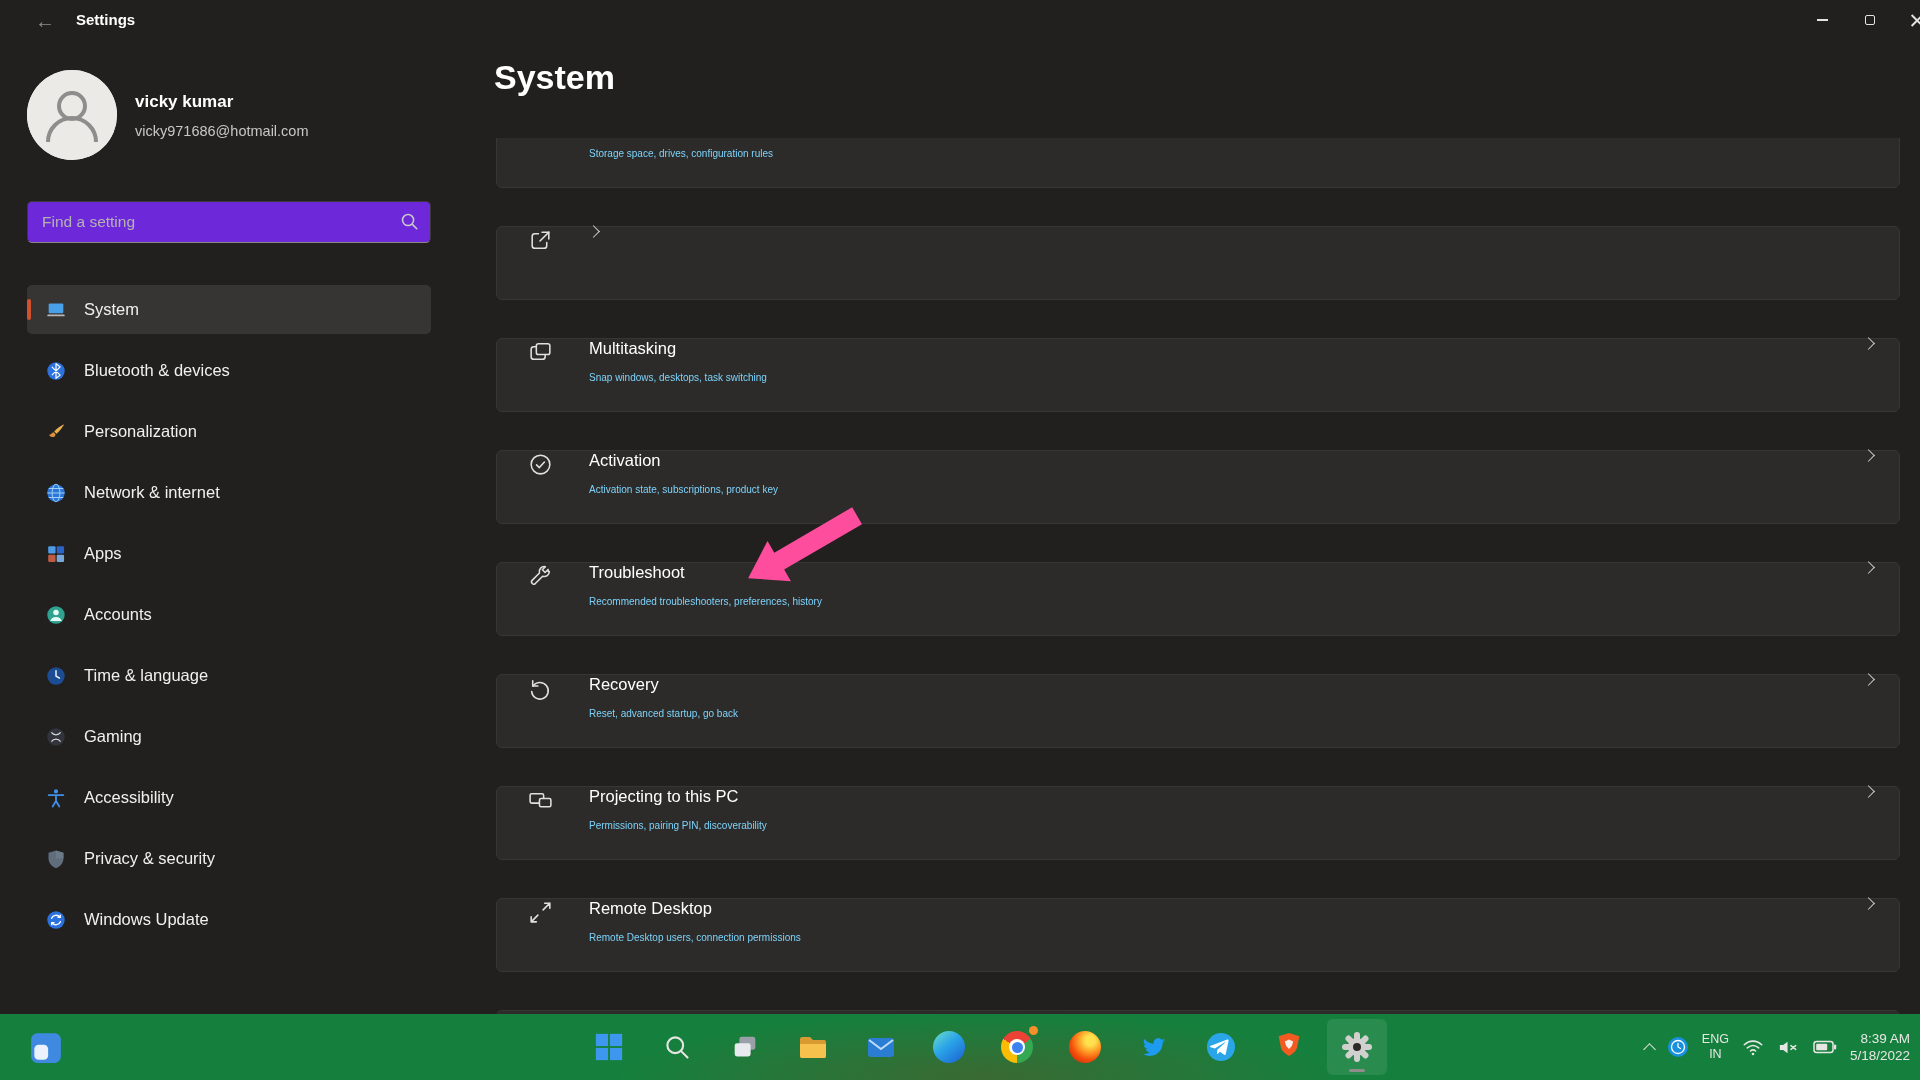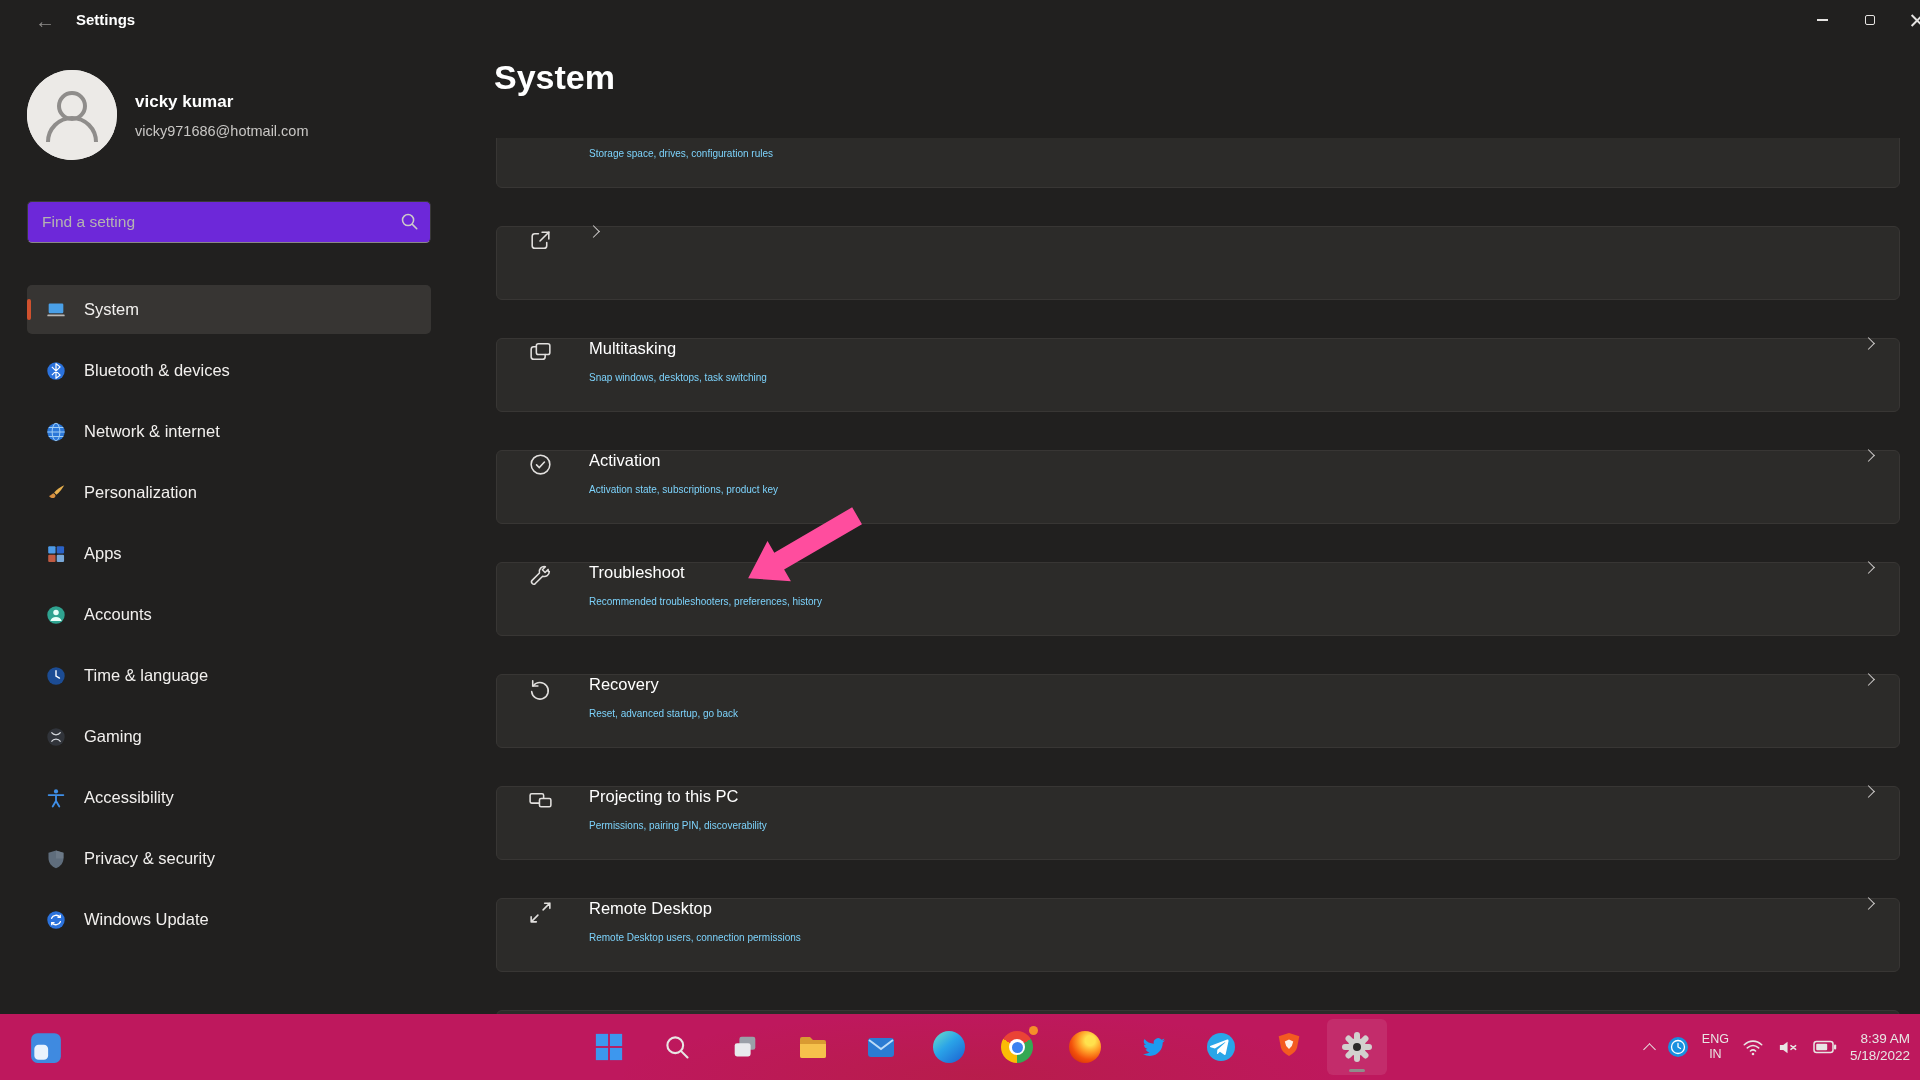--- a/index.html
+++ b/index.html
@@ -61,21 +61,21 @@
   .card-title { font-size:16.5px; color:#fff; }
   .card-sub { font-size:10px; color:#7dd3fc; margin-top:14px; }
   .chevron { width:9px; height:9px; flex:none;
     border-top:1.7px solid #cfcdcb; border-right:1.7px solid #cfcdcb; transform:rotate(45deg); }
   .card.partial { margin-bottom:0; }
 
   .annotation-arrow { position:absolute; left:741px; top:502px; width:125px; height:90px;
     pointer-events:none; z-index:5; }
 
   
-  .taskbar { position:absolute; left:0; right:0; bottom:0; height:66px; background:#be185d; overflow:hidden; }
+  .taskbar { position:absolute; left:0; right:0; bottom:0; height:66px; background:#15803d; overflow:hidden; }
   .taskbar::before { content:""; position:absolute; inset:0;
     background:radial-gradient(ellipse 520px 90px at 980px 62px, rgba(165,42,24,0.26), transparent 70%); }
   .tb-widget { position:absolute; left:26px; top:14px; width:40px; height:40px;
     background:none; border:none; display:flex; align-items:center; justify-content:center; cursor:pointer; }
   .tb-center { position:absolute; left:579px; top:5px; display:flex; }
   .tb-btn { position:relative; width:60px; height:56px; margin-right:8px; border-radius:6px;
     background:none; border:none; display:flex; align-items:center; justify-content:center; cursor:pointer; }
   .tb-btn.open { background:rgba(255,255,255,0.09); }
   .tb-btn.open::after { content:""; position:absolute; bottom:3px; left:50%; transform:translateX(-50%);
     width:16px; height:3px; border-radius:2px; background:#8f8d8b; }
@@ -147,32 +147,32 @@
   </div>
   <div class="nav-item">
     <svg class="nav-icon" viewBox="0 0 24 24">
       <circle cx="12" cy="12" r="9.5" fill="#2b72dc"></circle>
       <path d="M7.5 7.5l9 9L12 20V4l4.5 3.5-9 9" fill="none" stroke="#fff" stroke-width="1.3" stroke-linejoin="round"></path>
     </svg>
     <span class="nav-label">Bluetooth &amp; devices</span>
   </div>
   <div class="nav-item">
     <svg class="nav-icon" viewBox="0 0 24 24">
+      <path d="M21 3.5c-3.5 1.2-8.3 4.8-11 8l2.5 2.5c3.2-2.7 6.8-7.5 8.5-10.5z" fill="#e8b04e"></path>
+      <path d="M9.3 12.3c-1.8.3-2.2 2.4-4.8 2.9 1.2 2.3 4.6 3.1 6.3 1.4 1.2-1.2.8-2.8-1.5-4.3z" fill="#d89040"></path>
+    </svg>
+    <span class="nav-label">Personalization</span>
+  </div>
+  <div class="nav-item">
+    <svg class="nav-icon" viewBox="0 0 24 24">
       <circle cx="12" cy="12" r="9.5" fill="#2b77d8"></circle>
       <ellipse cx="12" cy="12" rx="4.2" ry="9.5" fill="none" stroke="#9fcdf5" stroke-width="1.1"></ellipse>
       <path d="M2.5 12h19M4 7h16M4 17h16" stroke="#9fcdf5" stroke-width="1.1" fill="none"></path>
     </svg>
     <span class="nav-label">Network &amp; internet</span>
-  </div>
-  <div class="nav-item">
-    <svg class="nav-icon" viewBox="0 0 24 24">
-      <path d="M21 3.5c-3.5 1.2-8.3 4.8-11 8l2.5 2.5c3.2-2.7 6.8-7.5 8.5-10.5z" fill="#e8b04e"></path>
-      <path d="M9.3 12.3c-1.8.3-2.2 2.4-4.8 2.9 1.2 2.3 4.6 3.1 6.3 1.4 1.2-1.2.8-2.8-1.5-4.3z" fill="#d89040"></path>
-    </svg>
-    <span class="nav-label">Personalization</span>
   </div>
   <div class="nav-item">
     <svg class="nav-icon" viewBox="0 0 24 24">
       <rect x="3.5" y="3.5" width="8" height="8" rx="1.2" fill="#4d9be8"></rect>
       <rect x="12.8" y="3.5" width="8" height="8" rx="1.2" fill="#2b63c8"></rect>
       <rect x="3.5" y="12.8" width="8" height="8" rx="1.2" fill="#bf5a42"></rect>
       <rect x="12.8" y="12.8" width="8" height="8" rx="1.2" fill="#79a8d8"></rect>
     </svg>
     <span class="nav-label">Apps</span>
   </div>

